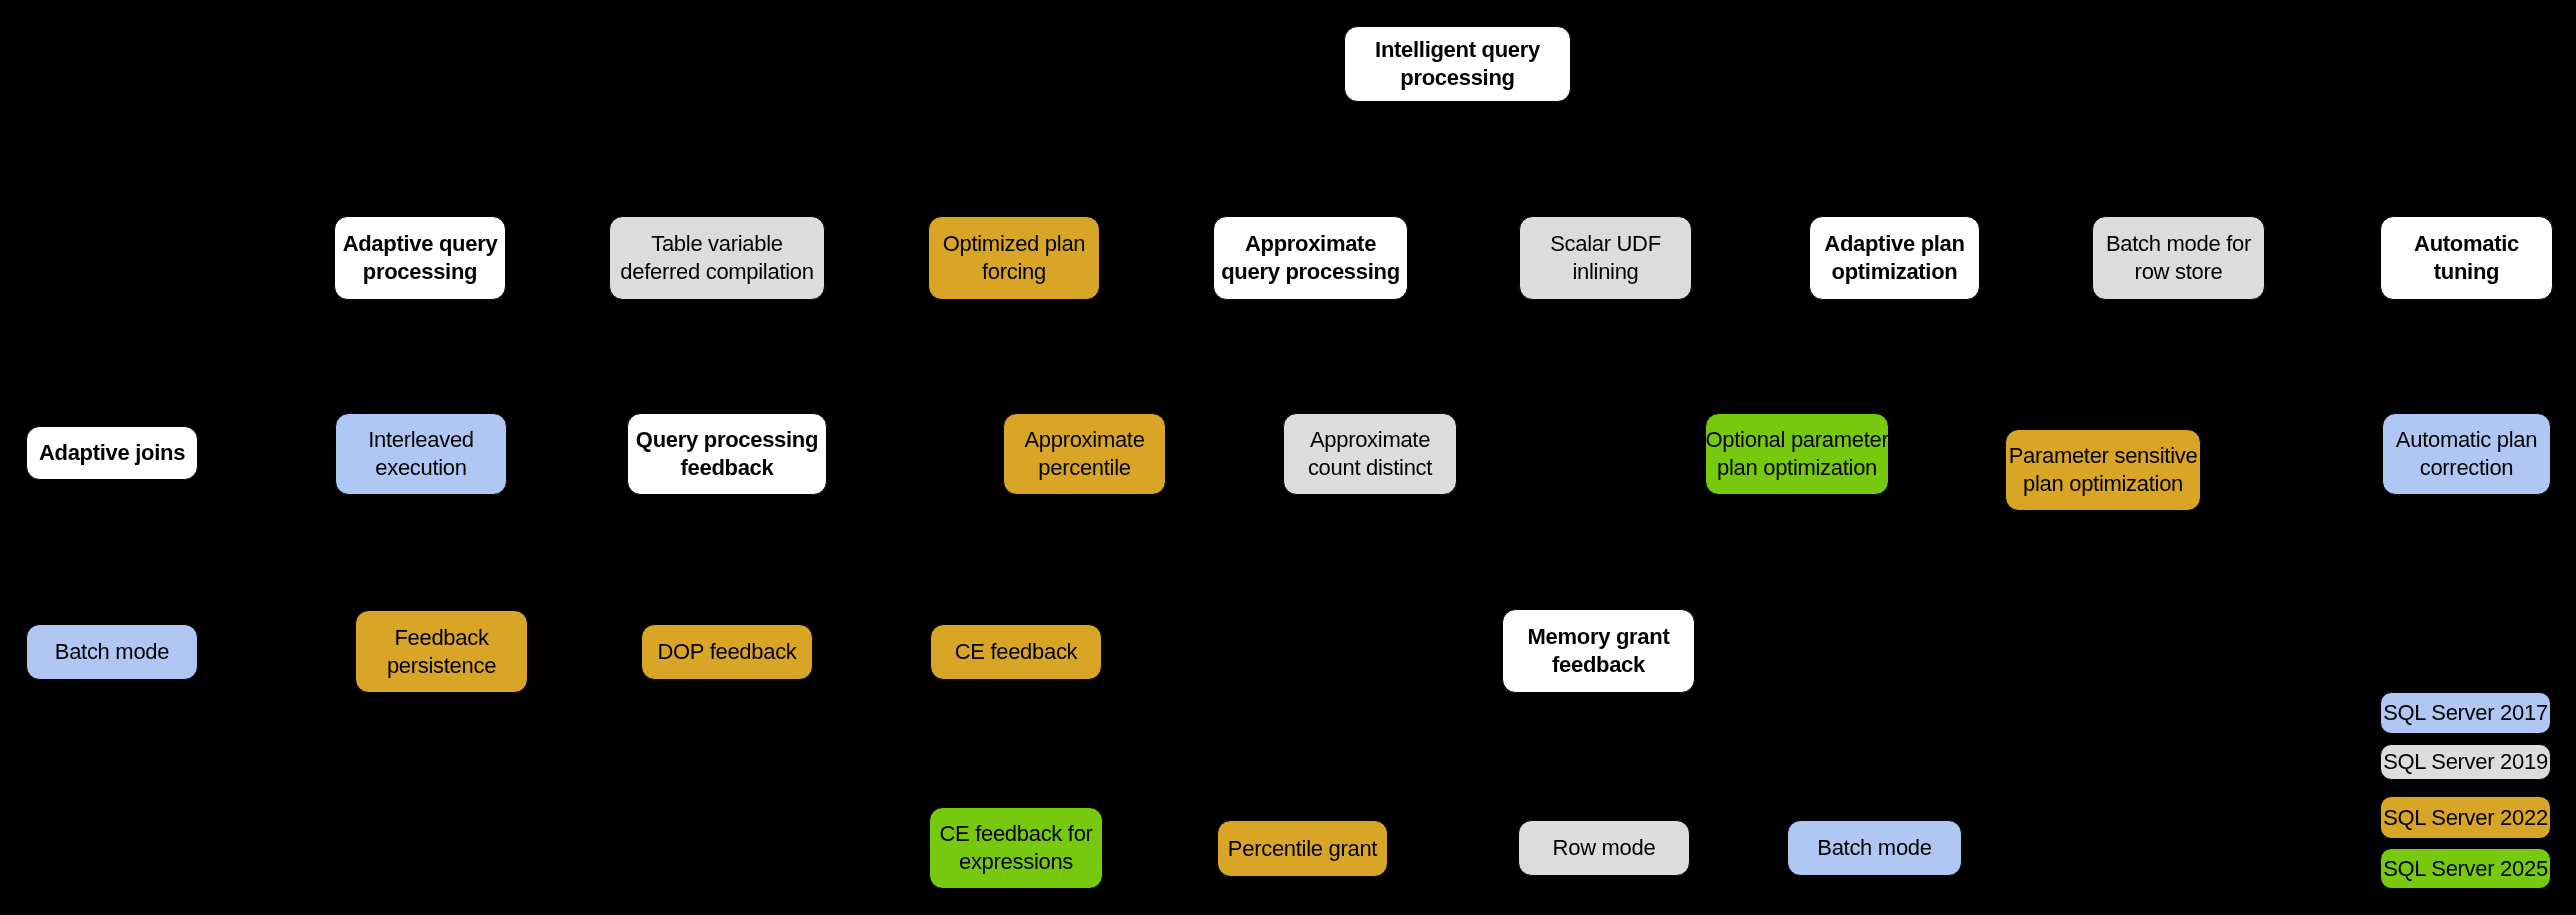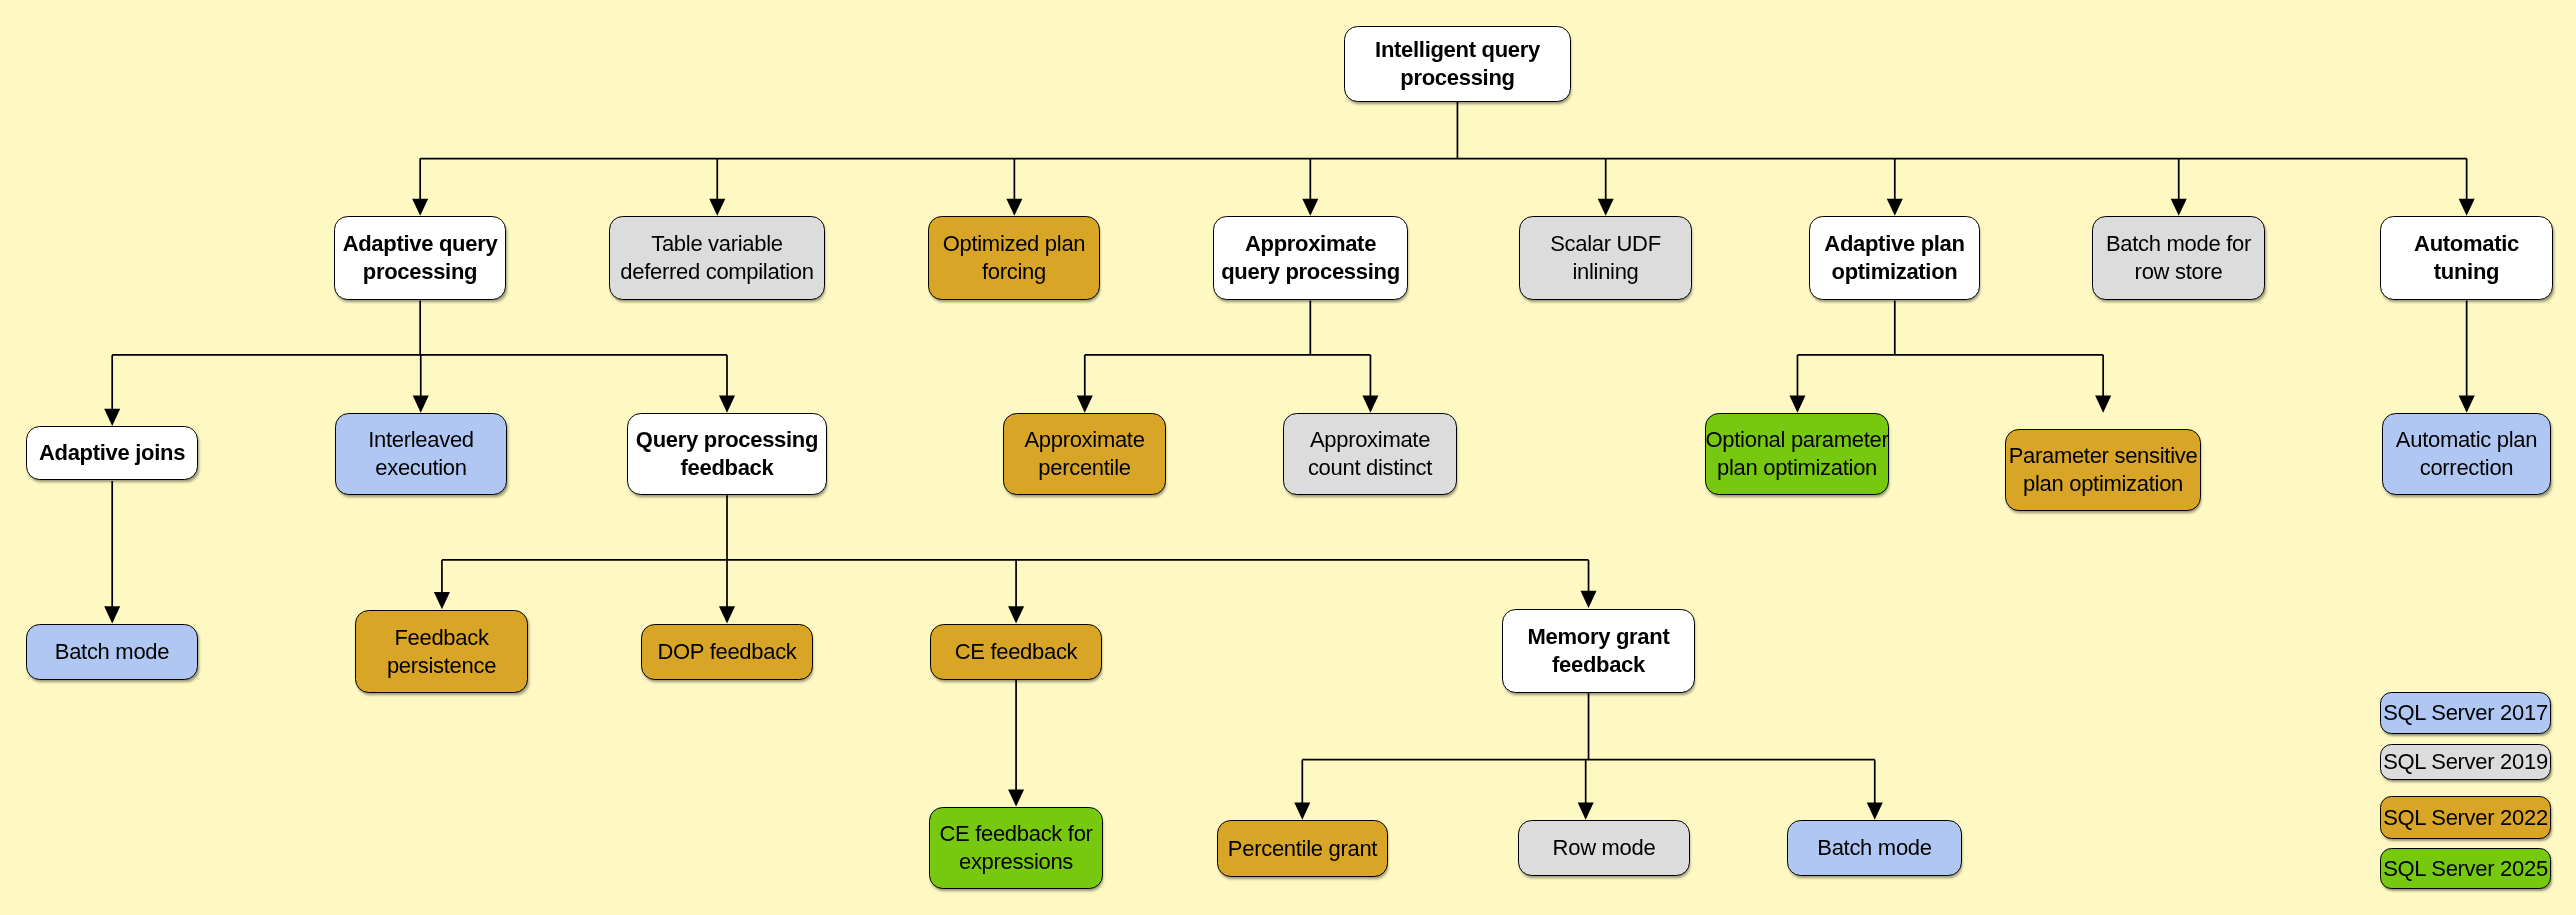--- a/index.html
+++ b/index.html
@@ -10,21 +10,21 @@
   body {
     width: 2576px;
     height: 916px;
     overflow: hidden;
     font-family: "Liberation Sans", sans-serif;
   }
   #canvas {
     position: relative;
     width: 2576px;
     height: 916px;
-    background: #fef9c3;
+    background: #000000;
   }
   #edges {
     position: absolute;
     left: 0; top: 0;
     width: 2576px;
     height: 916px;
   }
   .node {
     position: absolute;
     box-sizing: border-box;

